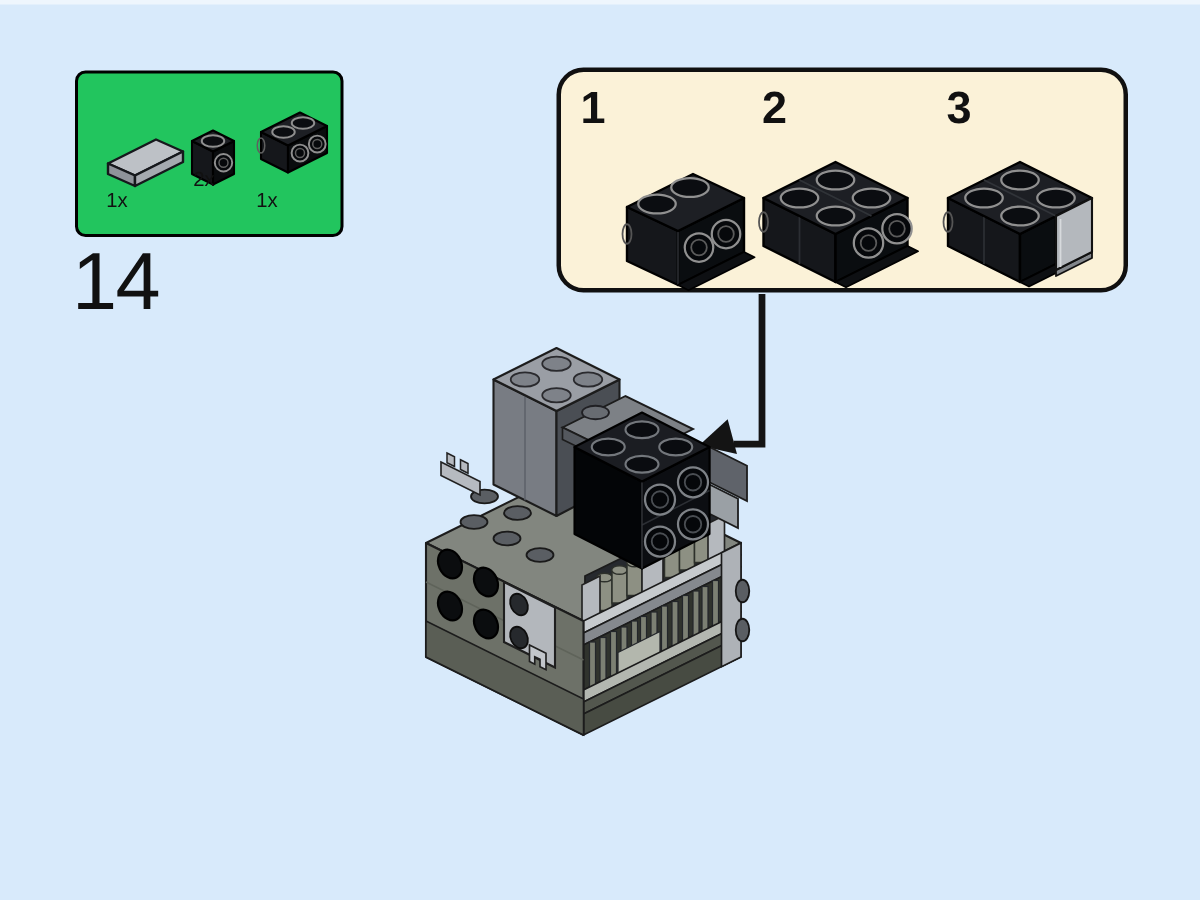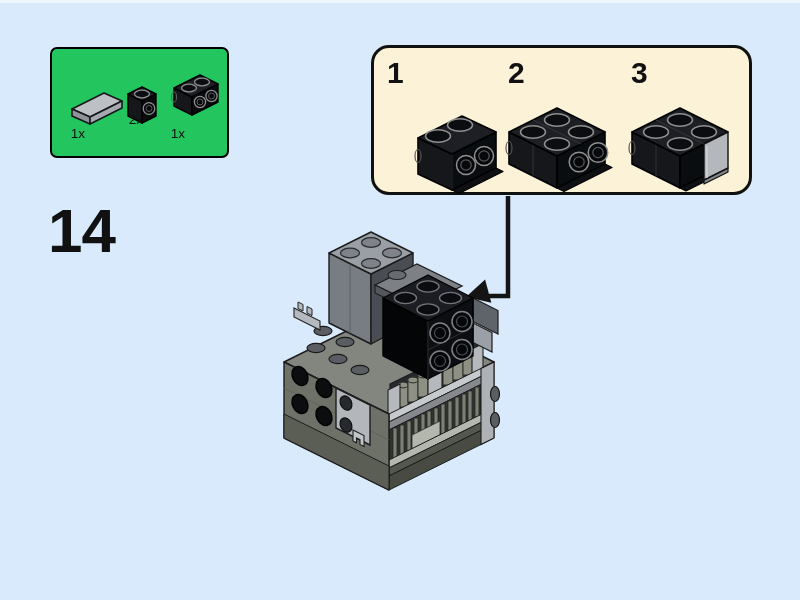--- a/index.html
+++ b/index.html
@@ -5,22 +5,22 @@
   html,body{margin:0;padding:0;}
   .page{position:relative;width:800px;height:600px;background:#d8eafb;overflow:hidden;
         font-family:"Liberation Sans", sans-serif;color:#111;}
   .top-strip{position:absolute;left:0;top:0;width:800px;height:3px;background:#eef6fd;}
   
   .parts-box{position:absolute;left:50px;top:47px;width:179px;height:111px;
              background:#22c55e;border:2.5px solid #000;border-radius:7px;box-sizing:border-box;}
   .parts-box svg{position:absolute;}
   .qty{position:absolute;font-size:13.5px;font-weight:500;text-align:center;}
   
-  .step-number{position:absolute;left:48px;top:161px;font-size:62px;font-weight:bold;
-               letter-spacing:-1px;line-height:1;margin-top:39px;}
+  .step-number{position:absolute;left:48px;top:161px;font-size:54px;font-weight:normal;
+               letter-spacing:-1px;line-height:1;}
   
   .substeps-box{position:absolute;left:371px;top:45px;width:381px;height:150px;
                 background:#fbf2d8;border:3px solid #101010;border-radius:18px;box-sizing:border-box;}
   .substeps-box .num{position:absolute;top:8px;font-size:30px;font-weight:bold;}
   .substeps-box svg{position:absolute;}
   .n1{left:13px;} .n2{left:134px;} .n3{left:257px;}
   .s1{left:26px;top:50px;} .s2{left:121px;top:38px;} .s3{left:244px;top:38px;}
   .arrow,.model{position:absolute;}
   .arrow{left:0;top:0;}
   .model{left:276px;top:222px;}

